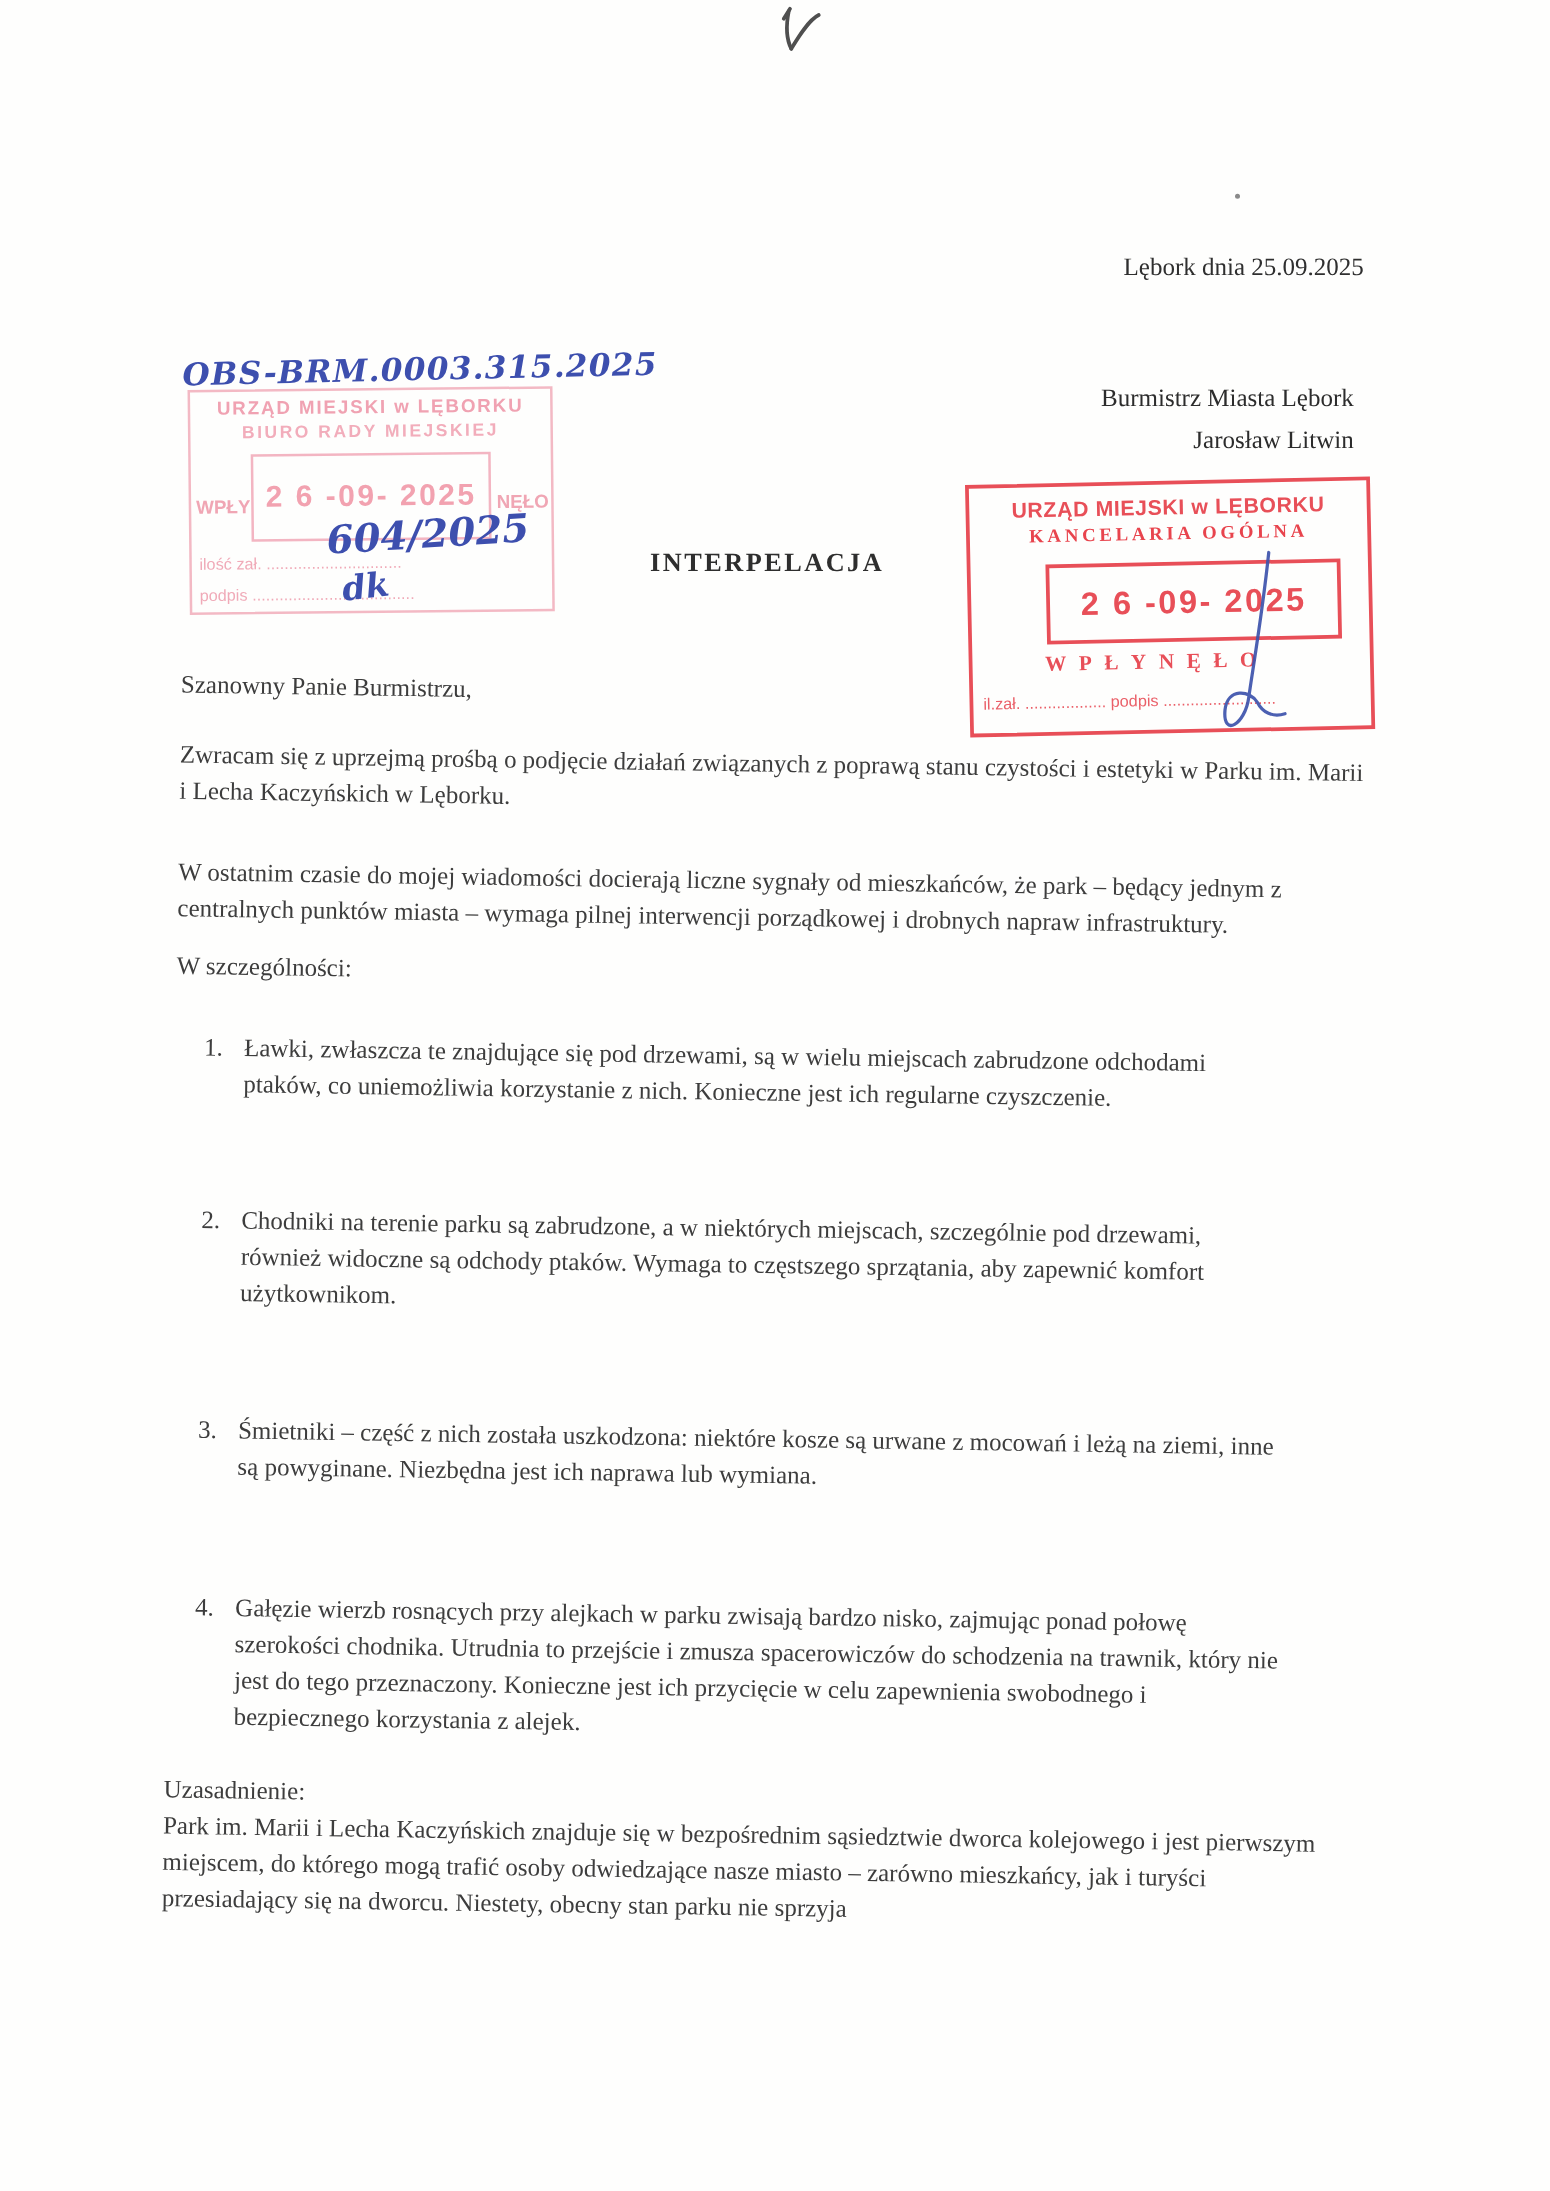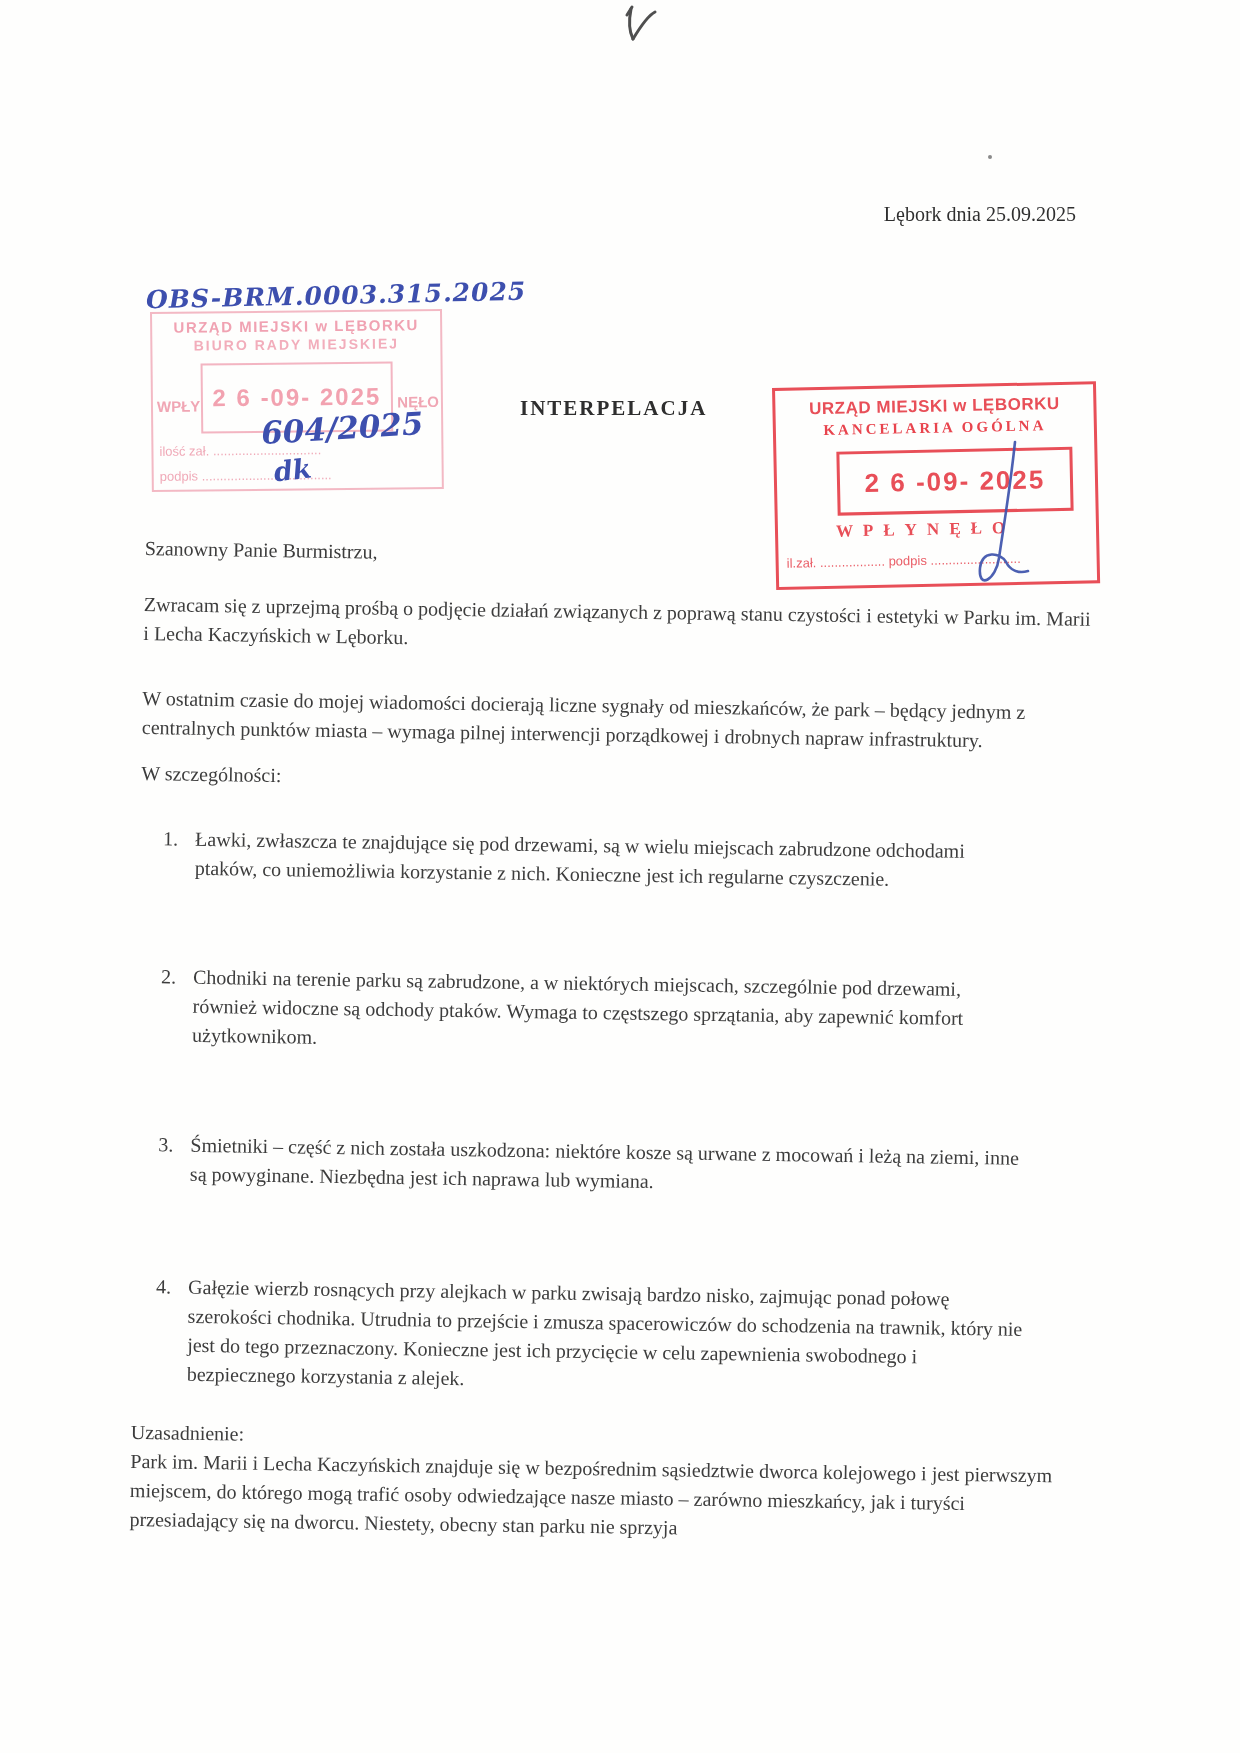--- a/index.html
+++ b/index.html
@@ -4,30 +4,30 @@
 <style>
   html,body{margin:0;padding:0;background:#e8e8e8;}
   .page{
     position:relative; width:1240px; height:1753px; margin:0 auto;
     background:#fefefd; overflow:hidden;
     font-family:"Liberation Serif", serif; color:#3b3b3b;
   }
   
   .pen-mark{position:absolute; left:615px; top:2px;}
   .speck{position:absolute; left:988px; top:155px; width:4px; height:4px; border-radius:50%; background:#8a8a8a;}
-  .city-date{position:absolute; right:164px; top:203px; font-size:20px; color:#2f2f2f;}
+  .city-date{position:absolute; right:149px; top:203px; font-size:20px; color:#2f2f2f;}
   .sender{position:absolute; left:152px; top:230px; font-size:20px; line-height:33px; color:#2c2c2c;}
   .ref-hw{
     position:absolute; left:146px; top:281px; font-size:25px; font-weight:bold; font-style:italic;
     letter-spacing:1px; color:#3d52ab; transform:rotate(-1.3deg);
     font-family:"DejaVu Serif", serif; white-space:nowrap;
   }
   .recipient{position:absolute; right:157px; top:303px; text-align:right; font-size:20px; line-height:33px; color:#2c2c2c;}
   .doc-title{
-    position:absolute; left:520px; top:396px; font-size:21px; font-weight:bold;
+    position:absolute; left:520px; top:438px; font-size:21px; font-weight:bold;
     letter-spacing:2px; color:#2e2e2e;
   }
   
   .stamp-left{
     position:absolute; left:150px; top:312px; width:288px; height:176px;
     border:2px solid rgba(236,148,166,.65); transform:rotate(-.6deg); transform-origin:0 0;
     color:#ef9cad; font-family:"Liberation Sans", sans-serif;
   }
   .sl-line1{position:absolute; top:5px; left:0; right:0; text-align:center; font-size:15px; font-weight:bold; letter-spacing:1.5px; color:#f0a2b2; white-space:nowrap;}
   .sl-line2{position:absolute; top:24px; left:0; right:0; text-align:center; font-size:14px; font-weight:bold; letter-spacing:2px; color:#f2adbb;}
@@ -88,20 +88,24 @@
     </g>
   </svg>
 
   <div class="speck"></div>
 
   <div class="city-date">Lębork dnia 25.09.2025</div>
 
 
   <div class="ref-hw hw">OBS-BRM.0003.315.2025</div>
 
+  <div class="recipient">
+    <div>Burmistrz Miasta Lębork</div>
+    <div>Jarosław Litwin</div>
+  </div>
 
   <div class="stamp-left">
     <div class="sl-line1">URZĄD MIEJSKI w LĘBORKU</div>
     <div class="sl-line2">BIURO RADY MIEJSKIEJ</div>
     <div class="sl-wply">WPŁY</div>
     <div class="sl-datebox">
       <span class="sl-date">2 6 -09- 2025</span>
     </div>
     <div class="sl-nelo">NĘŁO</div>
     <div class="sl-row sl-attach">

